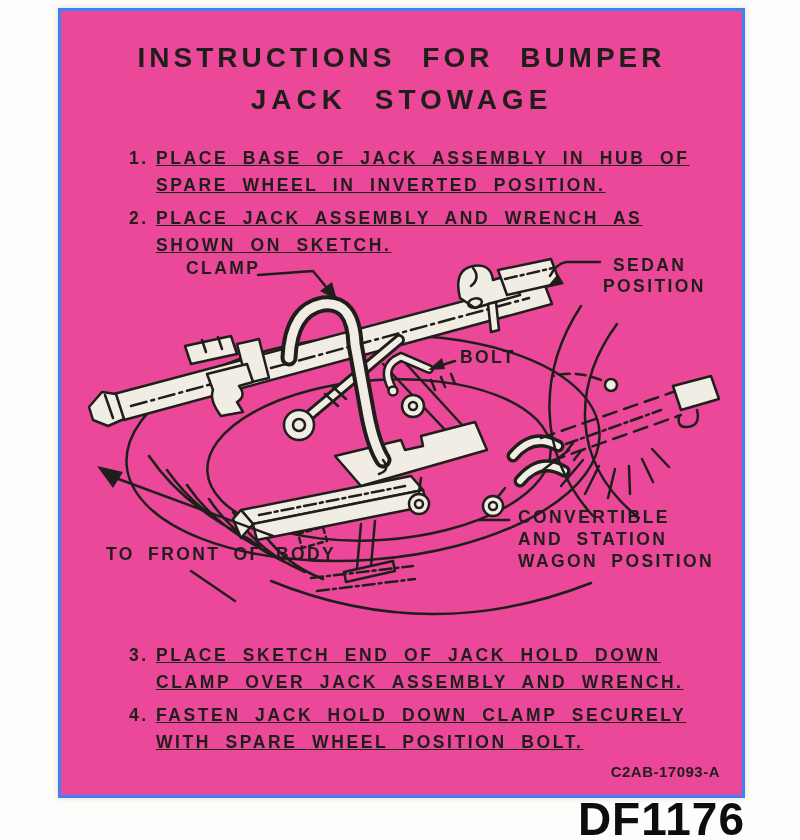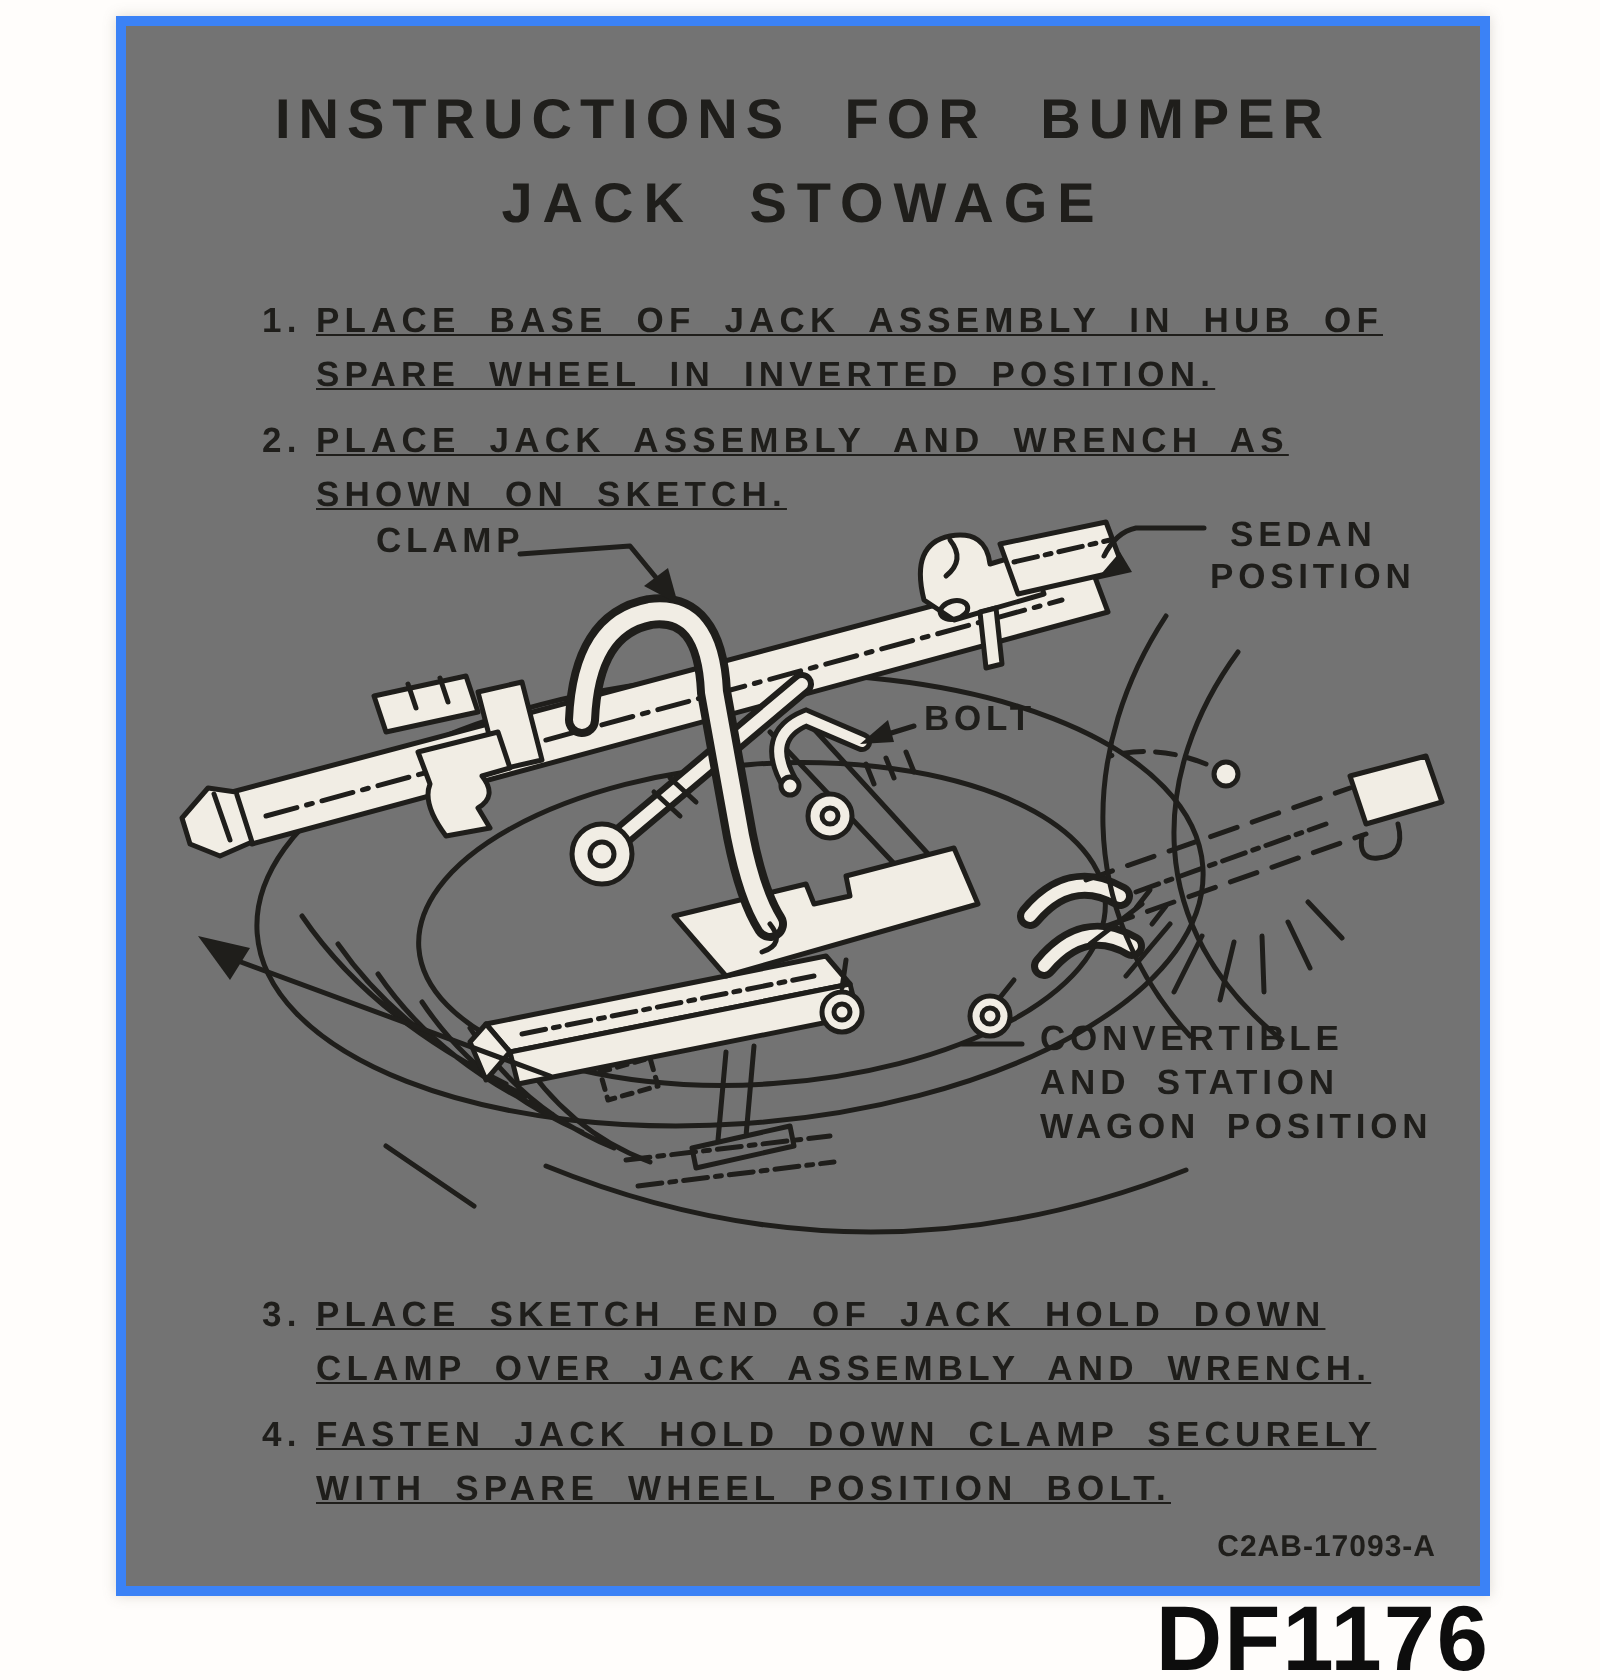--- a/index.html
+++ b/index.html
@@ -1,19 +1,19 @@
 <!DOCTYPE html>
 <html><head>
 <meta charset="utf-8">
 <style>
   html,body{margin:0;padding:0;background:#ffffff;}
   .page{position:relative;width:800px;height:840px;background:#fffdfb;overflow:hidden;
         font-family:"Liberation Sans",sans-serif;color:#1f1e1b;}
   .decal{position:absolute;left:58px;top:8px;width:687px;height:790px;
-         background:#737373;border:5px solid #3b82f6;box-sizing:border-box;
+         background:#ec4899;border:3px solid #3b82f6;box-sizing:border-box;
          box-shadow:0 0 6px rgba(120,110,95,.25);}
   .title{position:absolute;top:30px;left:0;width:100%;text-align:center;
          font-size:28px;font-weight:bold;letter-spacing:4px;word-spacing:15px;line-height:34px;}
   .title .t2{margin-top:8px;letter-spacing:5px;text-align:center;}
   .step{position:absolute;left:68px;display:flex;font-size:17.5px;font-weight:bold;
         letter-spacing:2.6px;word-spacing:7px;line-height:27px;}
   .step .num{width:27px;flex:none;}
   .step .l{display:block;white-space:nowrap;text-decoration:underline;}
   .s1{top:134px}.s2{top:194px}.s3{top:631px}.s4{top:691px}
   .sketch{position:absolute;left:0;top:237px;width:687px;height:400px;pointer-events:none;}
@@ -177,20 +177,21 @@
     <div class="dlabel lb-sedan">
       <span class="ind">SEDAN</span>
       <span>POSITION</span>
     </div>
     <div class="dlabel lb-bolt">BOLT</div>
     <div class="dlabel lb-conv">
       <span style="display:block">CONVERTIBLE</span>
       <span style="display:block">AND STATION</span>
       <span style="display:block">WAGON POSITION</span>
     </div>
+    <div class="dlabel lb-front">TO FRONT OF BODY</div>
 
     <div class="step s3">
       <span class="num">3.</span>
       <span class="lines">
         <span class="l">PLACE SKETCH END OF JACK HOLD DOWN</span>
         <span class="l">CLAMP OVER JACK ASSEMBLY AND WRENCH.</span>
       </span>
     </div>
     <div class="step s4">
       <span class="num">4.</span>

